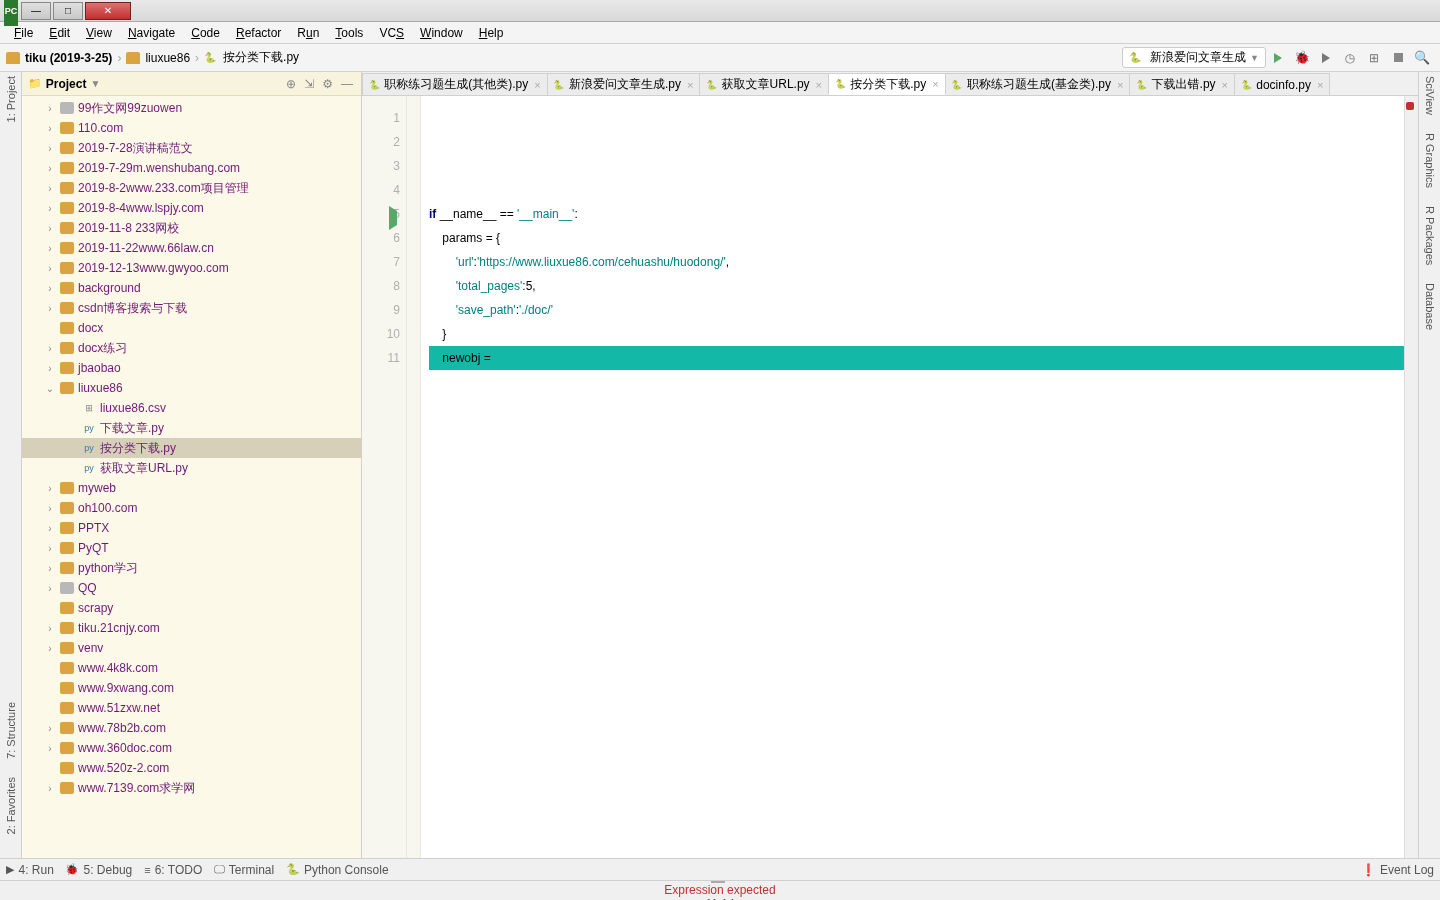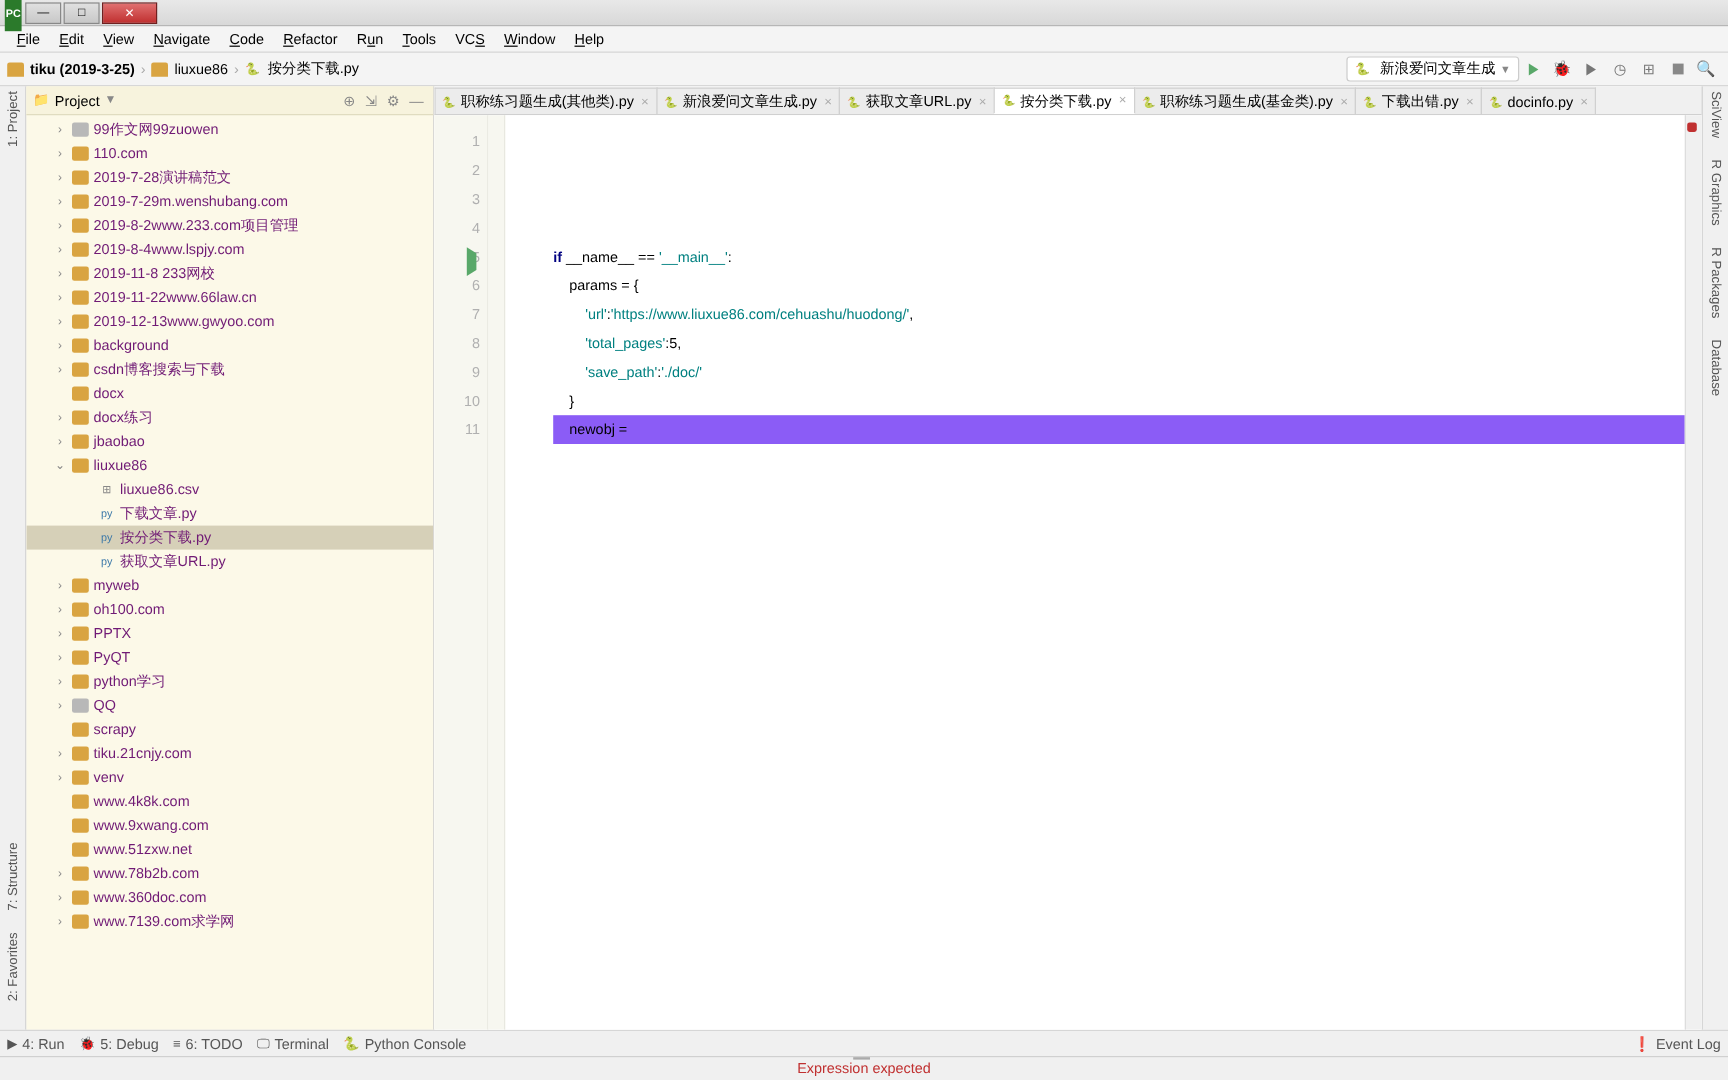--- a/index.html
+++ b/index.html
@@ -39,21 +39,21 @@
 .left-gutter { width: 22px; background: #f0f0f0; border-right: 1px solid #d0d0d0; display:flex; flex-direction:column; align-items:center; padding-top:4px; gap:18px; }
 .left-gutter .vlabel { writing-mode: vertical-rl; transform: rotate(180deg); font-size: 11px; color:#555; cursor:pointer; }
 
 
 .right-gutter { width: 22px; background: #f0f0f0; border-left: 1px solid #d0d0d0; display:flex; flex-direction:column; align-items:center; padding-top:4px; gap:18px; }
 .right-gutter .vlabel { writing-mode: vertical-rl; font-size: 11px; color:#555; cursor:pointer; }
 
 
 .project-panel { width: 340px; background: #fcf9e8; border-right: 1px solid #d0d0d0; display:flex; flex-direction:column; }
 .project-panel .ph { height: 24px; background: #f7f3dd; border-bottom:1px solid #e0dcc0; display:flex; align-items:center; padding:0 6px; gap:4px; }
-.project-panel .ph .proj-label { font-weight:normal; }
+.project-panel .ph .proj-label { font-weight:bold; }
 .project-panel .ph .dd { color:#888; font-size:10px; }
 .project-panel .ph .sp { flex:1; }
 .project-panel .ph .ico { color:#888; padding:0 2px; cursor:pointer; }
 .project-panel .tree { flex:1; overflow:auto; padding:2px 0; }
 .tree-row { height: 20px; display:flex; align-items:center; padding-left: 8px; cursor:pointer; white-space:nowrap; }
 .tree-row.selected { background: #d6d0b8; }
 .tree-row .chev { width:12px; display:inline-block; color:#888; font-size:10px; text-align:center; }
 .tree-row .fold { width:14px; height:12px; background:#d9a441; border-radius:2px; display:inline-block; margin:0 4px; }
 .tree-row .fold.gray { background:#b8b8b8; }
 .tree-row .pyfile { width:14px; height:14px; display:inline-flex; align-items:center; justify-content:center; color:#3b78a8; font-size:9px; margin:0 4px; }
@@ -66,22 +66,22 @@
 .editor-area { flex:1; display:flex; flex-direction:column; background:#fff; }
 .tab-bar { height:24px; background:#f0f0f0; border-bottom:1px solid #d0d0d0; display:flex; align-items:flex-end; overflow:hidden; }
 .tab { height:22px; padding: 2px 6px; border:1px solid #d0d0d0; border-bottom:none; background:#ececec; display:flex; align-items:center; gap:4px; margin-right:-1px; font-size:11px; white-space:nowrap; }
 .tab.active { background:#fff; border-bottom:1px solid #fff; position:relative; z-index:1; }
 .tab .tab-py { color:#3b78a8; font-size:9px; }
 .tab .x { color:#aaa; cursor:pointer; font-size:11px; margin-left:2px; }
 .editor { flex:1; display:flex; font-family: 'Consolas', monospace; font-size:14px; background:#fff; position:relative; }
 .gutter { width:45px; background:#f7f7f0; text-align:right; padding:10px 6px 0 0; color:#b0b0b0; line-height:24px; border-right:1px solid #e8e8e0; }
 .fold-gutter { width:14px; background:#f7f7f0; border-right:1px solid #e8e8e0; padding-top:10px; line-height:24px; position:relative; }
 .run-gut { position:absolute; left:-18px; top: calc(10px + 4*24px + 4px); }
-.code { flex:1; padding:10px 0 0 8px; line-height:24px; white-space:pre;margin-left:32px; }
-.code .curline { background:#8b5cf6; display:block; width:100%; }
+.code { flex:1; padding:10px 0 0 8px; line-height:24px; white-space:pre; }
+.code .curline { background:#14b8a6; display:block; width:100%; }
 .kw { color:#000080; font-weight:bold; }
 .str { color:#008080; }
 .err-stripe { position:absolute; right:4px; top:6px; width:8px; height:8px; background:#c03030; border-radius:2px; }
 .scroll-right { width:14px; background:#f0f0f0; border-left:1px solid #ddd; }
 
 
 .tool-bar { height:22px; background:#f0f0f0; border-top:1px solid #d0d0d0; display:flex; align-items:center; padding:0 6px; gap:12px; }
 .tool-bar .toolbtn { display:flex; align-items:center; gap:4px; font-size:11px; color:#555; cursor:pointer; }
 .tool-bar .sp { flex:1; }
 
@@ -331,20 +331,25 @@
         </div>
         <div class="tree-row ind1">
           <span class="chev">›</span>
           <span class="fold"></span>
           <span class="label">www.78b2b.com</span>
         </div>
         <div class="tree-row ind1">
           <span class="chev">›</span>
           <span class="fold"></span>
           <span class="label">www.360doc.com</span>
+        </div>
+        <div class="tree-row ind1">
+          <span class="chev"></span>
+          <span class="fold"></span>
+          <span class="label">www.520z-2.com</span>
         </div>
         <div class="tree-row ind1">
           <span class="chev">›</span>
           <span class="fold"></span>
           <span class="label">www.7139.com求学网</span>
         </div>
       </div>
   </div>
 
   <div class="editor-area">

